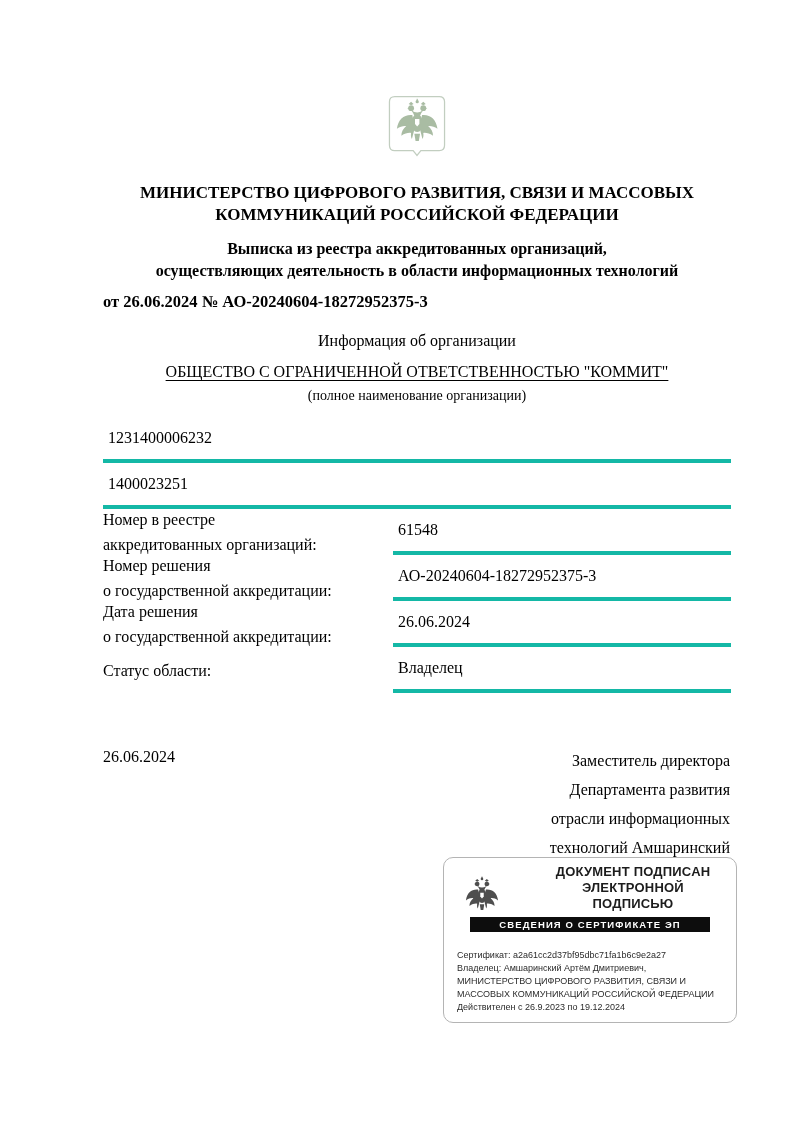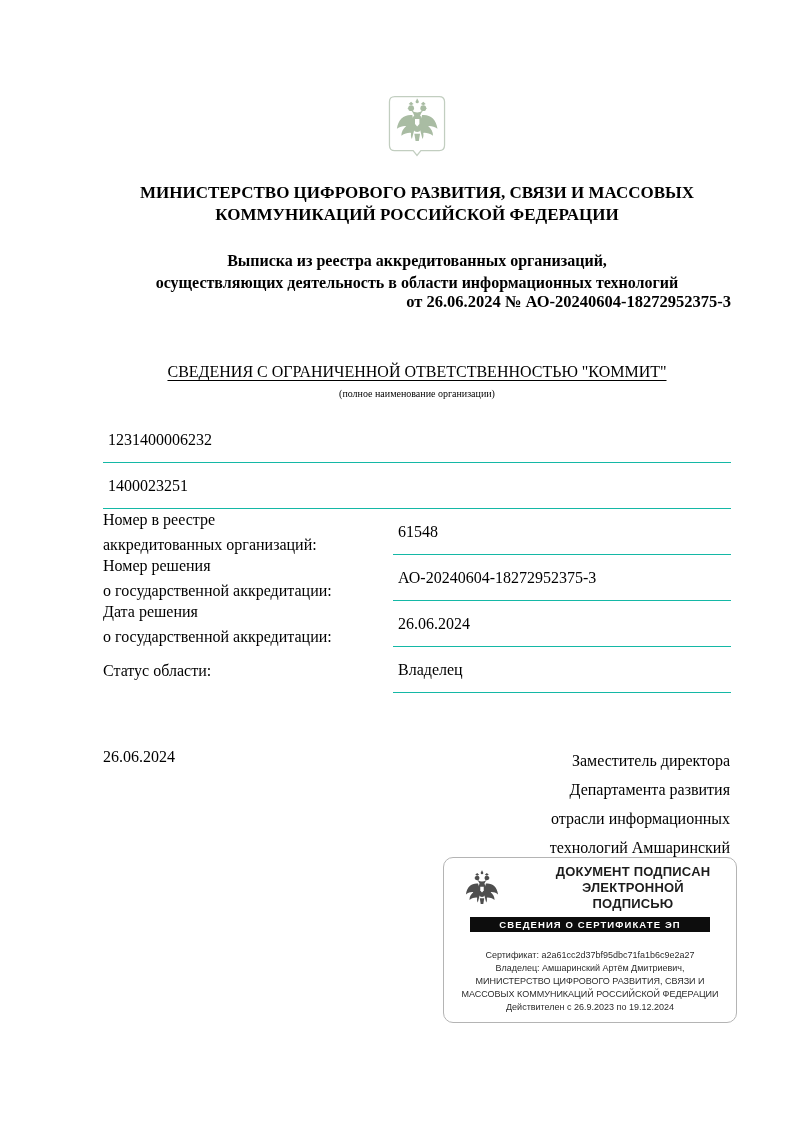--- a/index.html
+++ b/index.html
@@ -14,77 +14,77 @@
   
   .emblem{position:absolute;left:388px;top:95px;width:58px;height:64px;}
   .emblem svg{color:#a9bca3;}
   
   .doc-title{
     position:absolute;left:103px;top:182px;width:628px;
     text-align:center;font-weight:bold;font-size:17px;line-height:22px;
   }
   .doc-subtitle{
     position:absolute;left:95px;top:238px;width:644px;
-    text-align:center;font-weight:bold;font-size:16px;line-height:22px;margin-top:12px;
+    text-align:center;font-weight:bold;font-size:16px;line-height:22px;
   }
   .doc-number{
     position:absolute;left:103px;top:292px;width:628px;
-    text-align:right;font-weight:bold;font-size:16.5px;
+    text-align:left;font-weight:bold;font-size:16.5px;
   }
   .section-title{
     position:absolute;left:103px;top:332px;width:628px;
     text-align:center;font-size:16px;
   }
   .org-name{
     position:absolute;left:103px;top:363px;width:628px;
     text-align:center;font-size:16px;text-decoration:underline;
     text-underline-offset:3px;
   }
   .org-caption{
     position:absolute;left:103px;top:388px;width:628px;
-    text-align:center;font-size:10px;
+    text-align:center;font-size:14px;
   }
   
   .fields{position:absolute;left:103px;top:417px;width:628px;}
   .field-row{display:flex;height:46px;align-items:center;}
   .field-label{
     width:290px;font-size:16px;line-height:25px;
     white-space:pre-line;flex-shrink:0;
   }
   .field-value{
     flex:1;height:100%;display:flex;align-items:center;
-    border-bottom:1px solid #14b8a6;
+    border-bottom:4px solid #14b8a6;
     font-size:16px;padding-left:5px;box-sizing:border-box;
   }
   
   .footer-date{position:absolute;left:103px;top:748px;font-size:16px;}
   .signatory{
     position:absolute;right:64px;top:746px;width:260px;
     text-align:right;font-size:16px;line-height:29px;white-space:pre-line;
   }
   
   .stamp{
     position:absolute;left:443px;top:857px;width:294px;
     background:#fff;border:1px solid #b4b4b4;border-radius:10px;
     font-family:"Liberation Sans","DejaVu Sans",sans-serif;
     box-sizing:border-box;
   }
-  .stamp-head{display:flex;align-items:center;padding:6px 12px 2px 18px;gap:40px;}
+  .stamp-head{display:flex;align-items:flex-end;padding:6px 12px 2px 18px;gap:40px;}
   .stamp-eagle{width:40px;height:36px;flex-shrink:0;color:#4e4e4e;}
   .stamp-title{
     flex:1;text-align:center;font-weight:bold;font-size:13px;
     line-height:16px;color:#1c1c1c;letter-spacing:.2px;
   }
   .stamp-bar{
     margin:3px auto 8px;width:240px;height:15px;background:#0d0d0d;
     color:#fff;font-size:9.5px;font-weight:bold;letter-spacing:1.1px;
     text-align:center;line-height:16px;
   }
   .stamp-info{
-    padding:9px 13px 8px;font-size:9px;line-height:13px;color:#2b2b2b;text-align:center;
+    padding:9px 13px 8px;font-size:9px;line-height:13px;color:#2b2b2b;
   }
   .stamp-info div{margin:0;}
 </style>
 </head>
 <body>
 
 <svg width="0" height="0" style="position:absolute" aria-hidden="true">
   <defs>
     <g id="eagle-def">
 
@@ -120,21 +120,22 @@
       <g transform="translate(5,3) scale(0.84)">
           <use href="#eagle-def"></use>
         </g>
     </svg>
   </div>
 
   <div class="doc-title">МИНИСТЕРСТВО ЦИФРОВОГО РАЗВИТИЯ, СВЯЗИ И МАССОВЫХ КОММУНИКАЦИЙ РОССИЙСКОЙ ФЕДЕРАЦИИ</div>
   <div class="doc-subtitle" style="white-space:pre-line">Выписка из реестра аккредитованных организаций,
 осуществляющих деятельность в области информационных технологий</div>
   <div class="doc-number">от 26.06.2024 № АО-20240604-18272952375-3</div>
-  <div class="org-name">СВЕДЕНИЯ С ОГРАНИЧЕННОЙ ОТВЕТСТВЕННОСТЬЮ "КОММИТ"</div>
+  <div class="section-title">Информация об организации</div>
+  <div class="org-name">ОБЩЕСТВО С ОГРАНИЧЕННОЙ ОТВЕТСТВЕННОСТЬЮ "КОММИТ"</div>
   <div class="org-caption">(полное наименование организации)</div>
 
   <div class="fields">
     <div class="field-row">
       <div class="field-value">1231400006232</div>
     </div>
     <div class="field-row">
       <div class="field-value">1400023251</div>
     </div>
     <div class="field-row">

